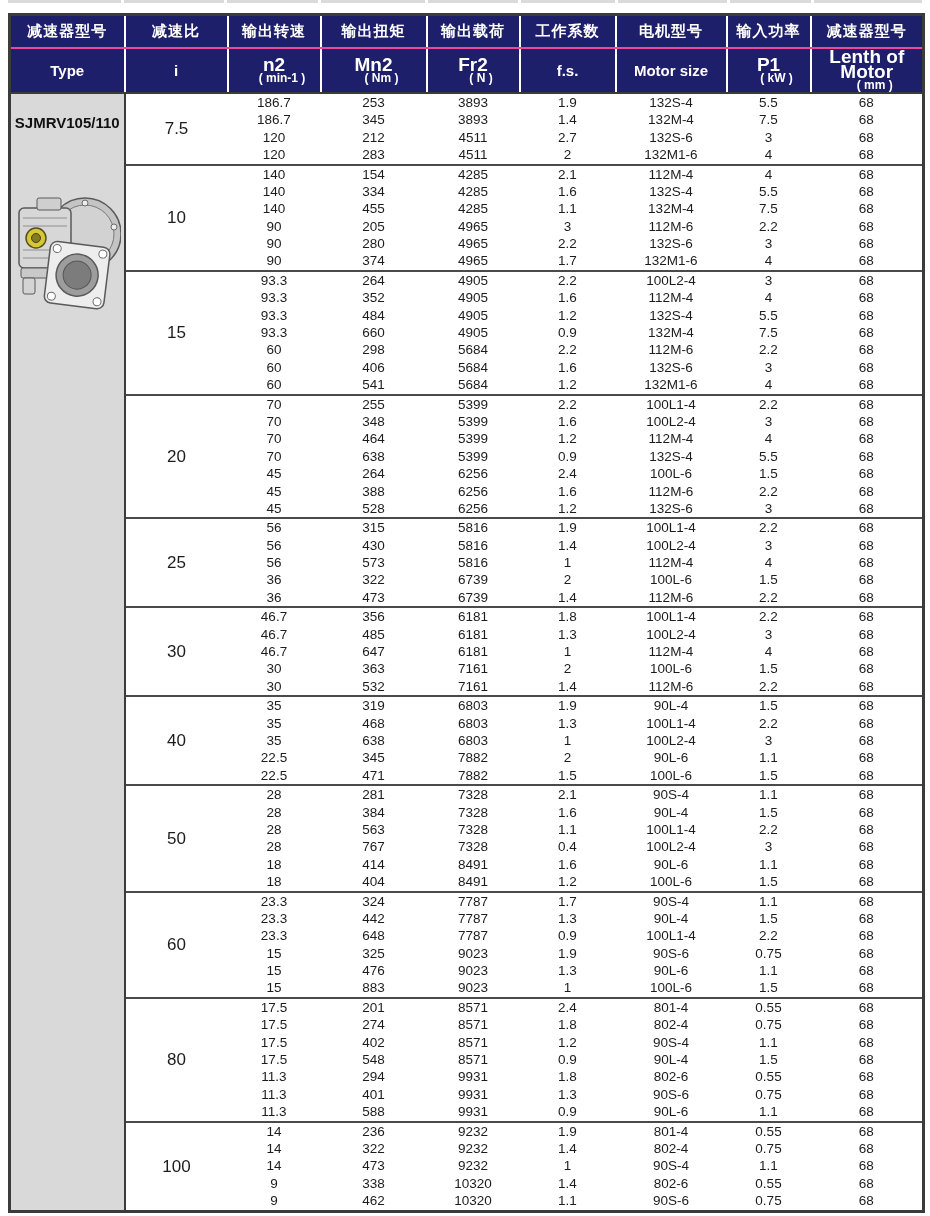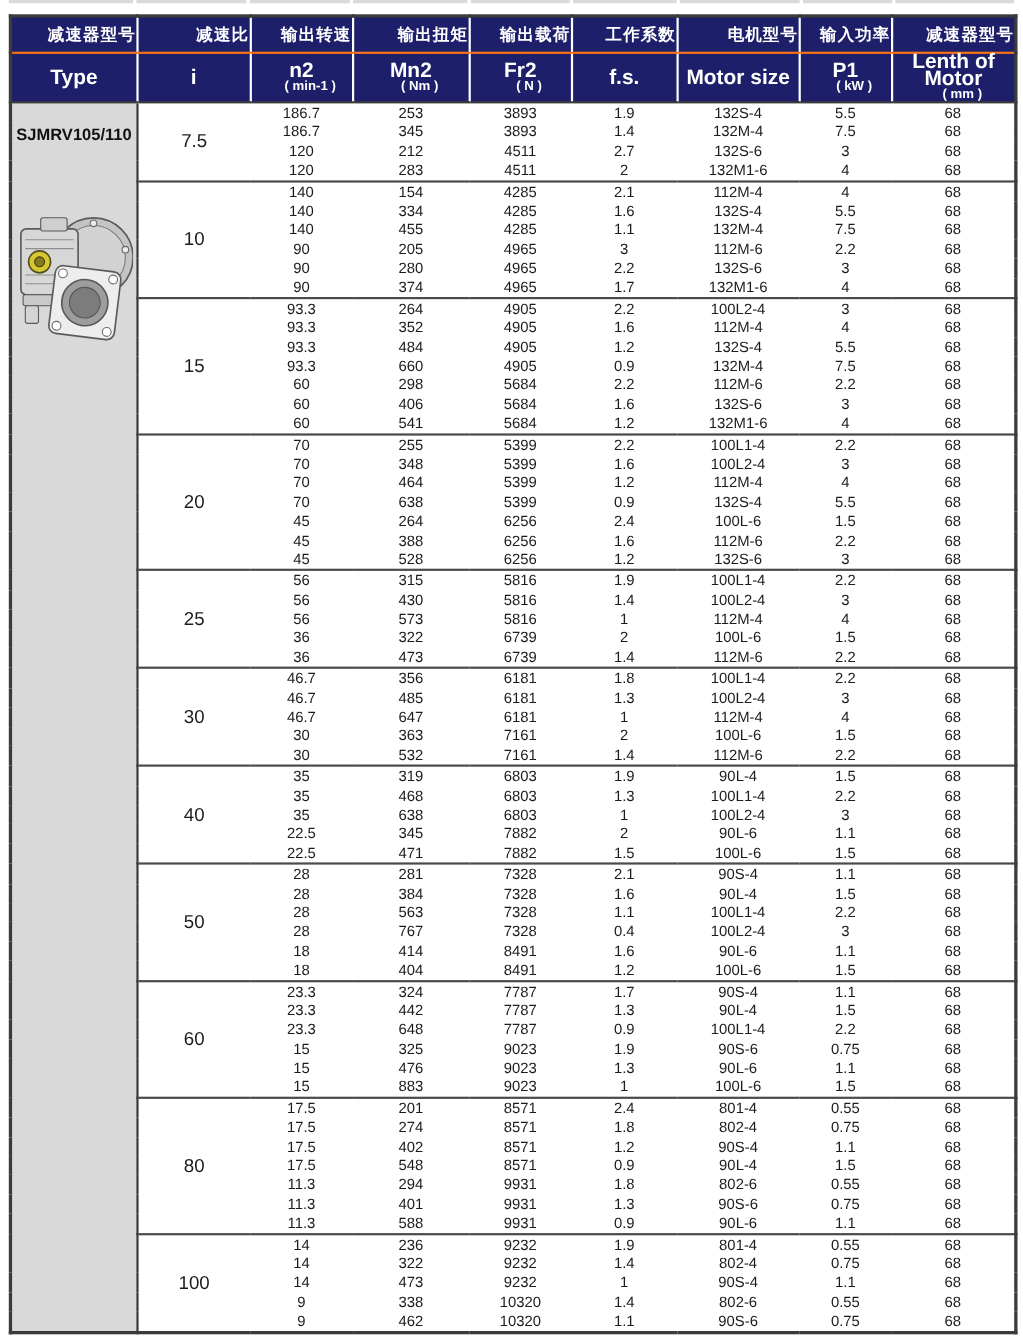--- a/index.html
+++ b/index.html
@@ -25,24 +25,24 @@
   thead th{
     background:#1e1f6b;
     color:#ffffff;
     font-weight:bold;
     border-left:2px solid #ffffff;
     border-right:2px solid #ffffff;
     padding:0;
     vertical-align:middle;
     text-align:center;
   }
-  thead tr.h-cn th{height:31px;font-size:15px;border-bottom:2px solid #f97316;letter-spacing:1px;text-align:right;}
+  thead tr.h-cn th{height:31px;font-size:15px;border-bottom:2px solid #ec4899;letter-spacing:1px;}
   thead tr.h-en th{height:33px;font-size:15px;border-bottom:2px solid #3b3b3b;}
   .h-main{font-size:19px;line-height:15px;}
-  .h-main.solo{font-size:19px;}
+  .h-main.solo{font-size:15px;}
   .h-sub{font-size:12px;line-height:13px;margin-left:16px;}
   tbody td{
     padding:0;
     text-align:center;
     vertical-align:middle;
     font-size:13.5px;
     color:#1c1c1c;
     height:17.4px;
     line-height:1;
     background:#ffffff;

